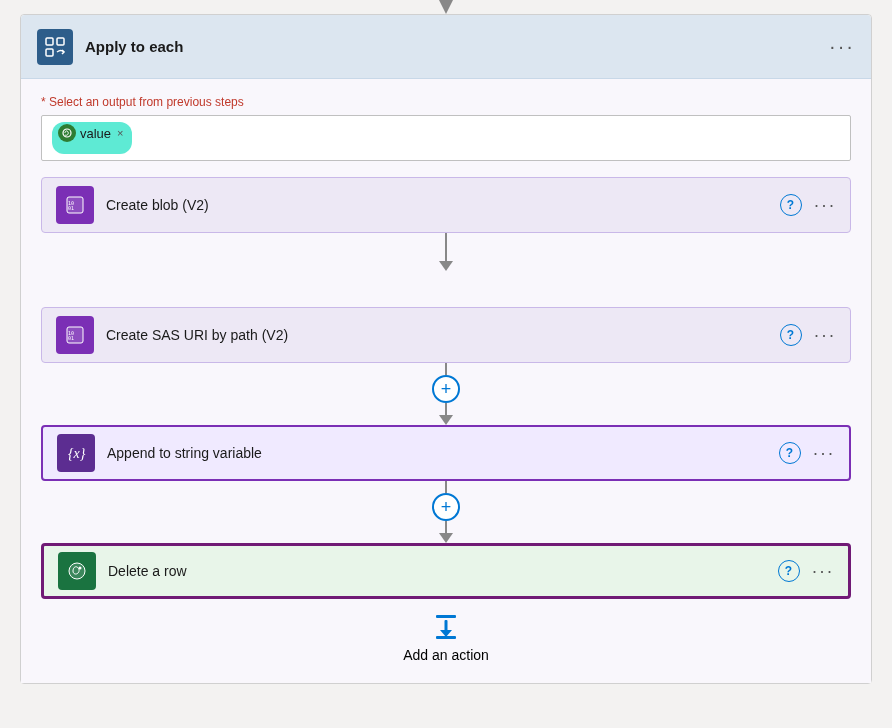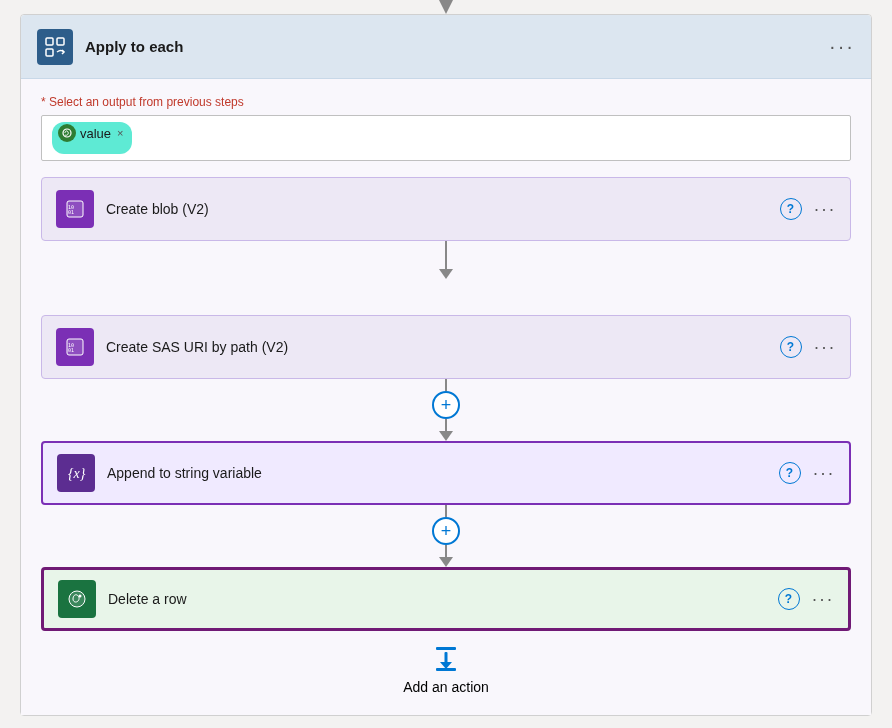--- a/index.html
+++ b/index.html
@@ -127,21 +127,21 @@
       align-items: center;
     }
 
     
     .action-card {
       width: 100%;
       border-radius: 4px;
       display: flex;
       align-items: center;
       padding: 0 14px;
-      height: 64px;
+      height: 56px;
       position: relative;
     }
 
     .action-card.blob {
       background: #ede8f5;
       border: 1px solid #c9b8e8;
     }
 
     .action-card.sas {
       background: #ede8f5;

